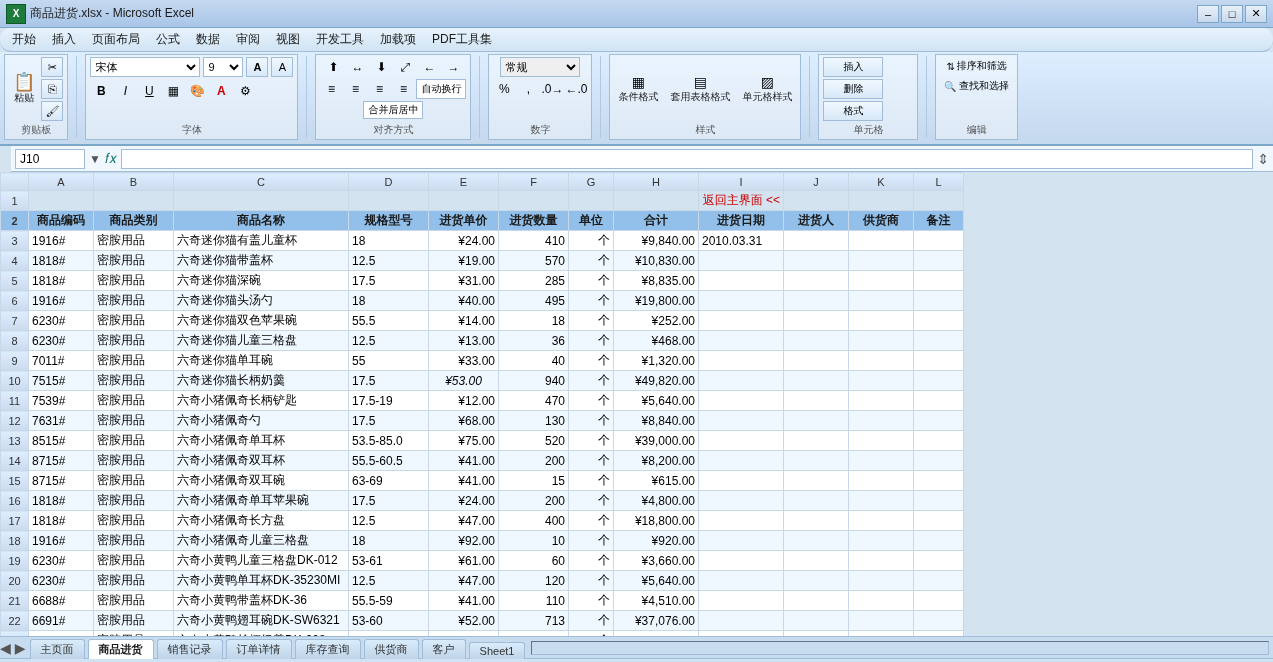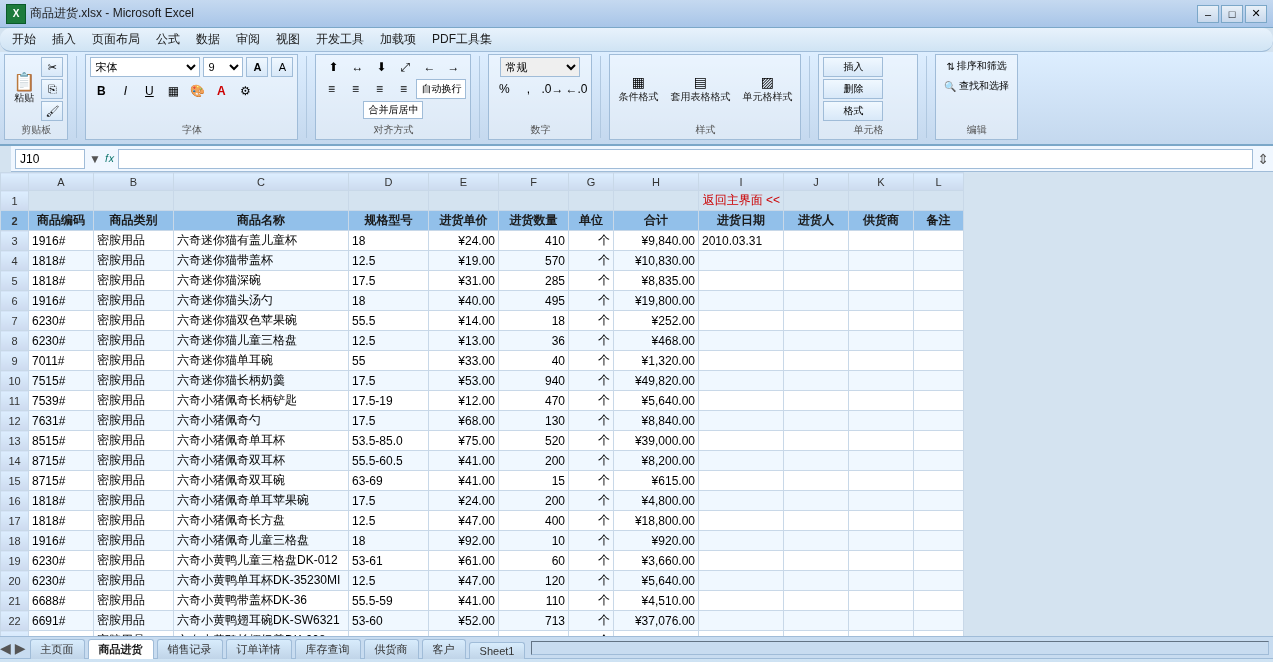--- a/index.html
+++ b/index.html
@@ -63,21 +63,21 @@
       background: #f0f7ff;
       height: 26px;
       display: flex;
       align-items: center;
       border-bottom: 1px solid #a0bcd8;
       padding: 0 4px;
       gap: 4px;
       margin-left: 11px;
     }
     .name-box { width: 70px; height: 20px; border: 1px solid #a0bcd8; background: white; font-size: 12px; padding: 1px 4px; }
-    .formula-icon { font-size: 11px; color: #0f766e; }
+    .formula-icon { font-size: 14px; color: #0f766e; }
     .formula-input { flex: 1; height: 20px; border: 1px solid #a0bcd8; background: white; font-size: 12px; padding: 1px 4px; }
 
     
     .spreadsheet-container {
       display: flex;
       flex-direction: column;
       height: calc(662px - 28px - 24px - 92px - 26px - 28px);
       overflow: hidden;
     }
 
@@ -543,21 +543,21 @@
               <td></td>
               <td></td>
               <td></td>
             </tr>
             <tr class="data-row">
               <td class="row-num">10</td>
               <td>7515#</td>
               <td>密胺用品</td>
               <td>六奇迷你猫长柄奶羹</td>
               <td>17.5</td>
-              <td style="text-align: right;">¥53.00</td>
+              <td style="text-align: center; font-style: italic;">¥53.00</td>
               <td style="text-align: right;">940</td>
               <td style="text-align: right;">个</td>
               <td style="text-align: right;">¥49,820.00</td>
               <td></td>
               <td></td>
               <td></td>
               <td></td>
             </tr>
             <tr class="data-row">
               <td class="row-num">11</td>

